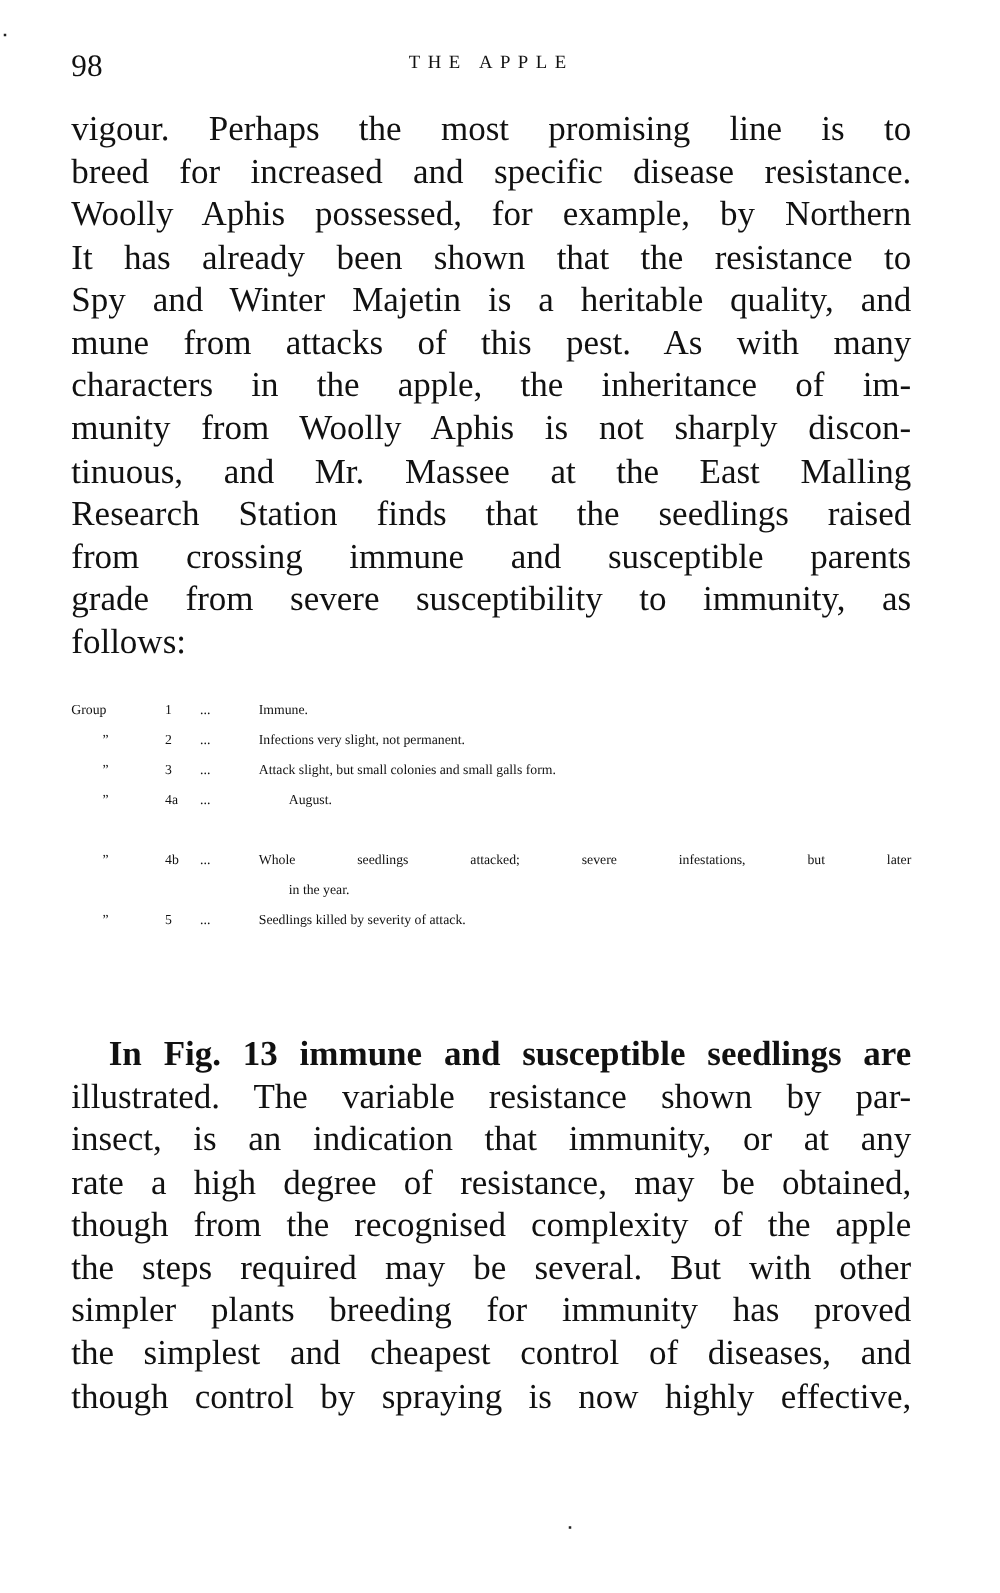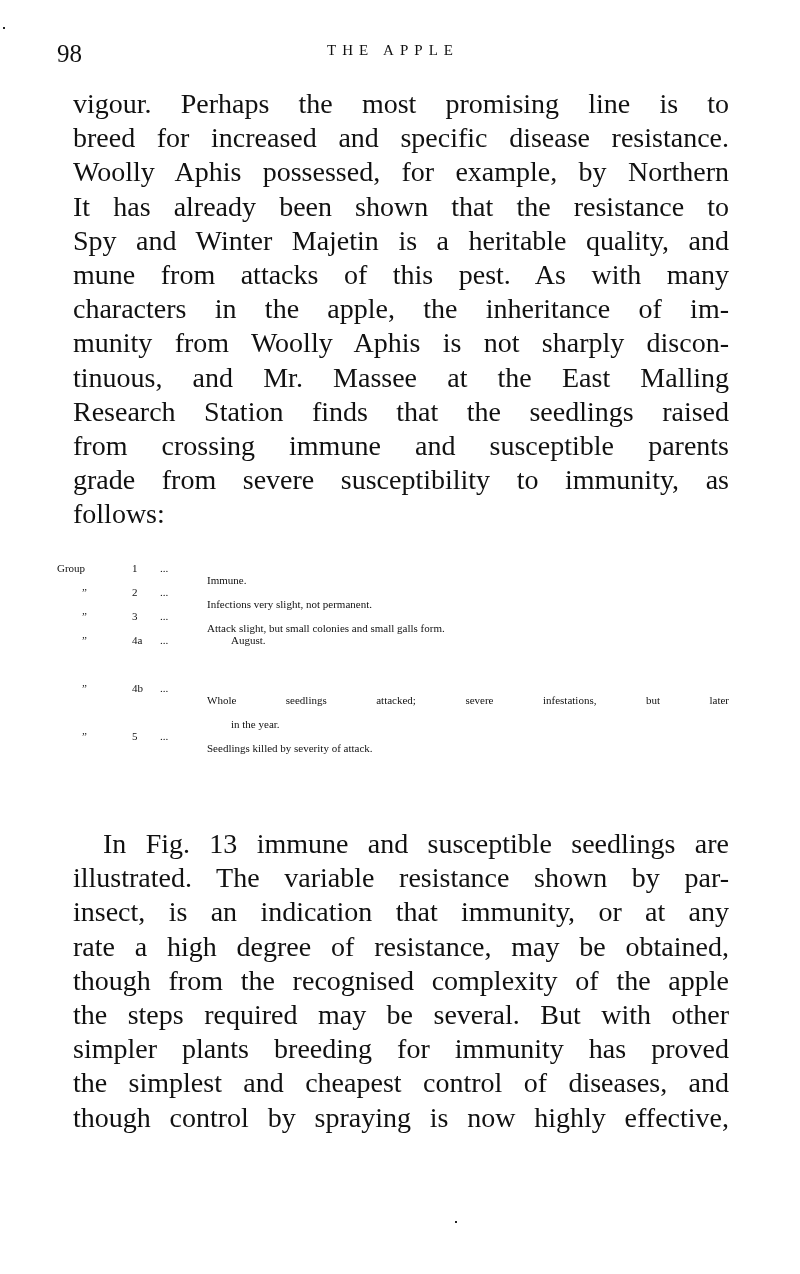--- a/index.html
+++ b/index.html
@@ -2,32 +2,32 @@
 <html><head>
 <meta charset="utf-8">
 <style>
   html, body { margin: 0; padding: 0; background: #ffffff; }
   body { width: 800px; height: 1274px; position: relative; overflow: hidden; color: #111; font-family: "Liberation Serif", "DejaVu Serif", serif; }
   .speck { position: absolute; width: 2px; height: 2px; background: #222; }
   .header { position: absolute; top: 40px; left: 57px; width: 672px; height: 30px; }
   .page-num { position: absolute; left: 0; top: 0; font-size: 25px; }
   .running-head { position: absolute; left: 0; right: 0; top: 2px; text-align: center; font-size: 15px; letter-spacing: 6px; }
   .para { position: absolute; left: 57px; width: 672px; font-size: 28px; line-height: 34.2px; }
-  .para .line { display: block; text-align: justify; text-align-last: justify; white-space: nowrap; height: 34.2px; margin-left: 16px; }
+  .para .line { display: block; text-align: justify; text-align-last: justify; white-space: nowrap; height: 34.2px; }
   .para .line.last { text-align-last: left; }
-  .para .indent { padding-left: 30px; }
+  .para .indent { padding-left: 30px; font-weight: bold; }
   .groups { position: absolute; left: 57px; top: 556px; width: 672px; font-size: 11px; }
   .grow { position: relative; height: 24px; line-height: 24px; }
   .grow.tall { height: 48px; }
   .g-label { position: absolute; left: 0; width: 60px; }
   .g-label.ditto { left: 25px; }
   .g-num { position: absolute; left: 75px; }
   .g-dots { position: absolute; left: 103px; }
   .g-desc { position: absolute; left: 150px; right: 0; }
-  .g-desc .l1 { display: block; text-align: justify; text-align-last: justify; white-space: nowrap; margin-top: 12px; }
+  .g-desc .l1 { display: block; text-align: justify; text-align-last: justify; white-space: nowrap; }
   .g-desc .l1.single { text-align-last: left; }
   .g-desc .l2 { display: block; padding-left: 24px; }
 </style>
 </head>
 <body>
 
 <div class="speck" style="left:3px; top:27px;"></div>
 <div class="speck" style="left:455px; top:1221px;"></div>
 
 <div class="header">

